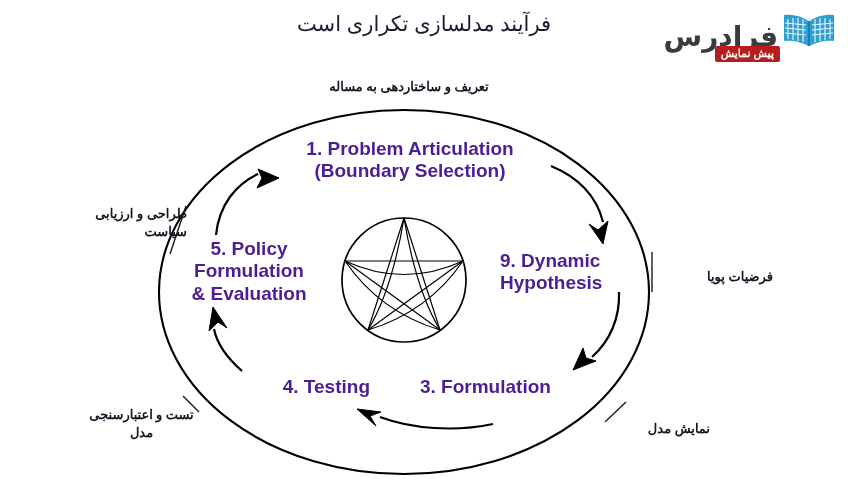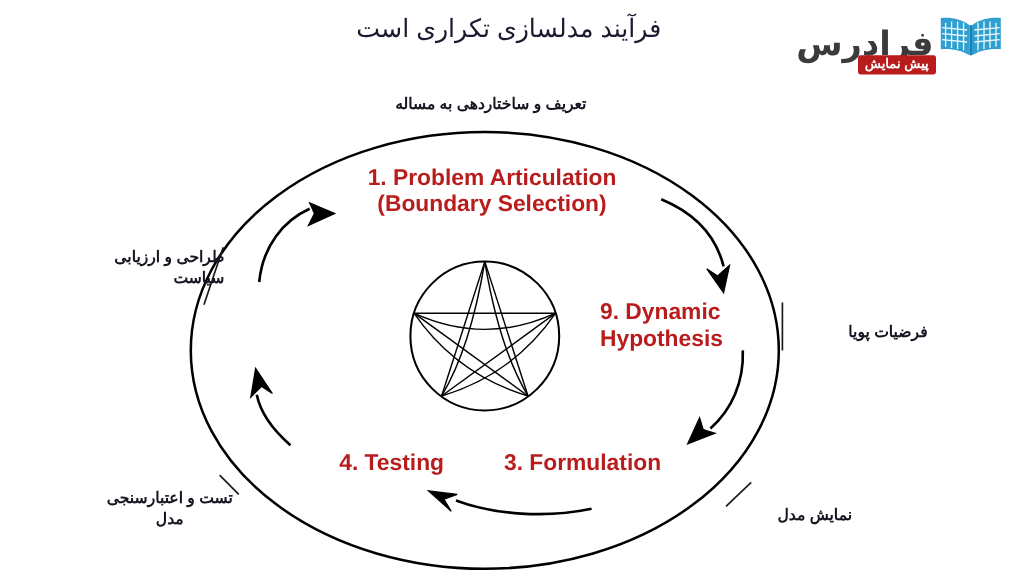--- a/index.html
+++ b/index.html
@@ -75,21 +75,21 @@
     position: absolute;
     left: 0;
     top: 0;
   }
 
   
   .stage-label {
     position: absolute;
     font-family: "Liberation Sans", sans-serif;
     font-weight: bold;
-    color: #b91c1c;
+    color: #4c1d95;
     font-size: 19px;
     line-height: 1.18;
     text-align: center;
     white-space: pre-line;
   }
   #stage-label-1 { left: 260px; top: 138px; width: 300px; }
   #stage-label-2 { left: 500px; top: 250px; width: 150px; text-align: left;}
   #stage-label-3 { left: 420px; top: 376px; width: 180px; text-align: left;}
   #stage-label-4 { left: 220px; top: 376px; width: 150px; text-align: right;}
   #stage-label-5 { left: 178px; top: 238px; width: 142px; }
@@ -99,21 +99,21 @@
     position: absolute;
     direction: rtl;
     color: #161622;
     font-weight: bold;
     font-size: 13px;
     line-height: 1.35;
     white-space: pre-line;
   }
   #annotation-top      { left: 299px; top: 78px;  width: 220px; text-align: center; }
   #annotation-left     { left: 62px;  top: 205px; width: 125px; text-align: right; }
-  #annotation-bottomleft { left: 74px; top: 406px; width: 135px; text-align: center; }
+  #annotation-bottomleft { left: 74px; top: 406px; width: 135px; text-align: center; font-family: Liberation Serif, serif; }
   #annotation-right    { left: 663px; top: 268px; width: 110px; text-align: right; }
   #annotation-bottomright { left: 600px; top: 420px; width: 110px; text-align: right; }
 </style>
 </head>
 <body>
 
 <div id="page">
 
   <div id="page-title">فرآیند مدلسازی تکراری است</div>
 
@@ -199,20 +199,23 @@
   <div class="stage-label" id="stage-label-1">1. Problem Articulation
 (Boundary Selection)</div>
 
   <div class="stage-label" id="stage-label-2">9. Dynamic
 Hypothesis</div>
 
   <div class="stage-label" id="stage-label-3">3. Formulation</div>
 
   <div class="stage-label" id="stage-label-4">4. Testing</div>
 
+  <div class="stage-label" id="stage-label-5">5. Policy
+Formulation
+&amp; Evaluation</div>
 
   <div class="annotation" id="annotation-right">فرضیات پویا</div>
 
   <div class="annotation" id="annotation-top">تعریف و ساختاردهی به مساله</div>
 
   <div class="annotation" id="annotation-bottomright">نمایش مدل</div>
 
   <div class="annotation" id="annotation-bottomleft">تست و اعتبارسنجی
 مدل</div>
 

